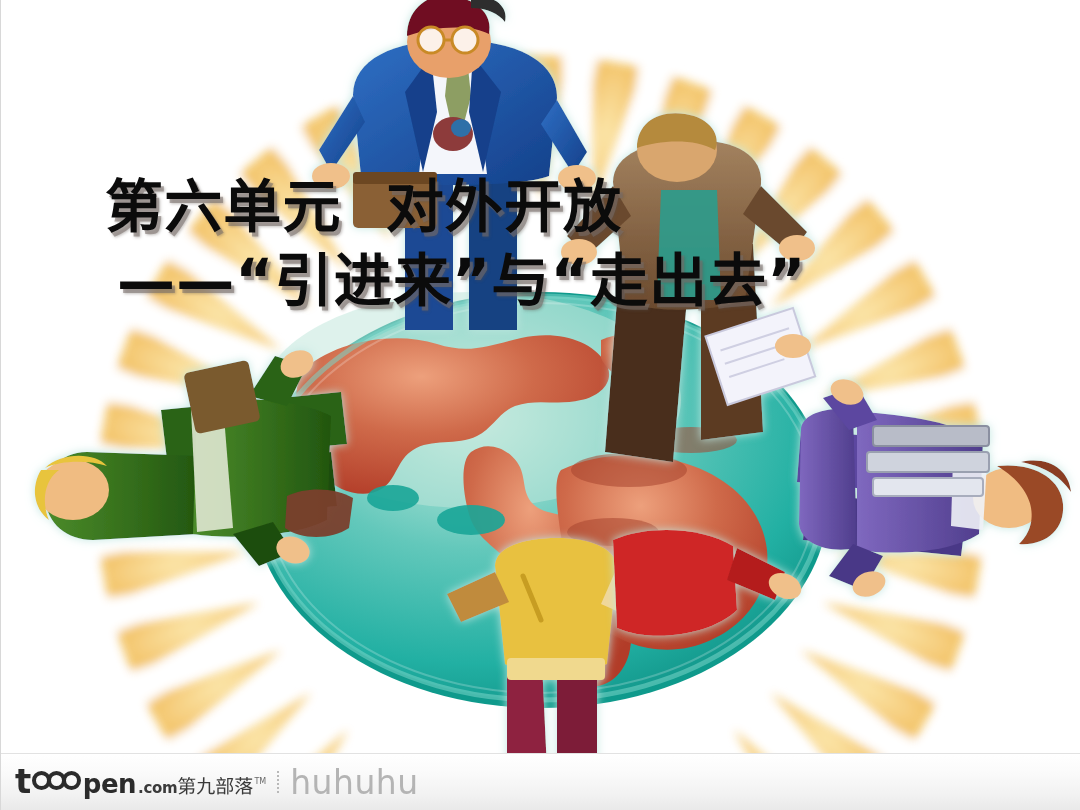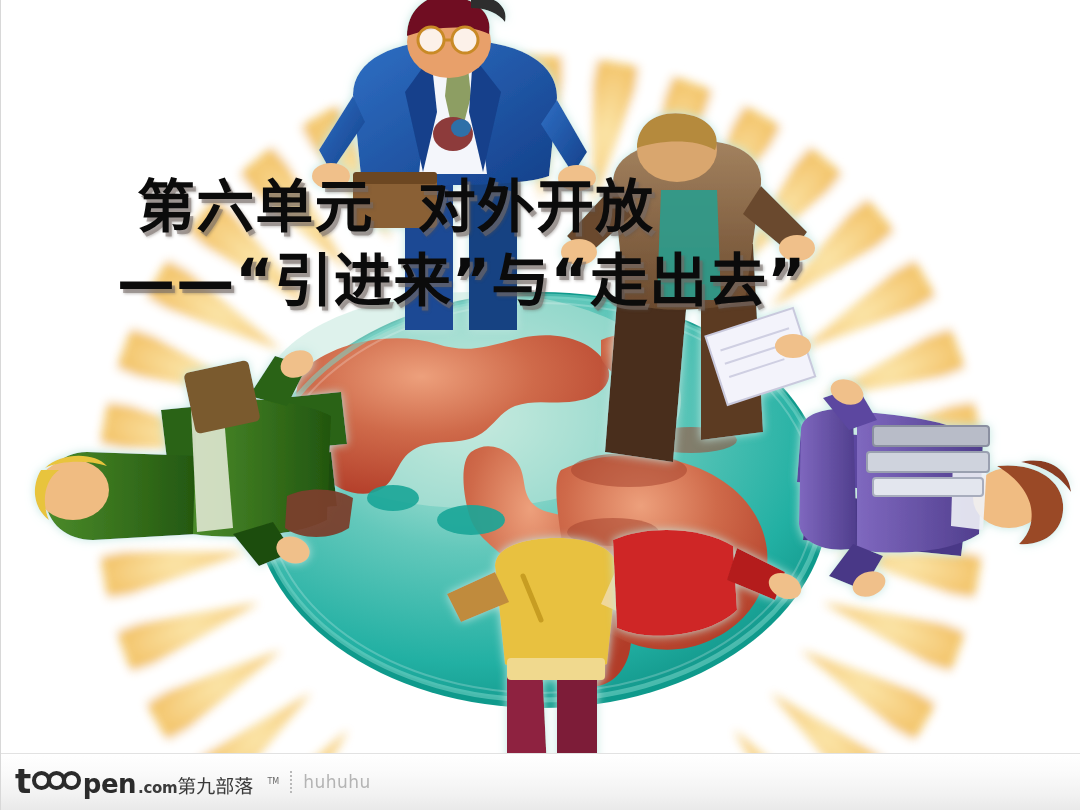--- a/index.html
+++ b/index.html
@@ -37,21 +37,20 @@
     letter-spacing:0.02em;
     white-space:nowrap;
     text-shadow:
       3px 4px 0 rgba(120,110,105,.55),
       4px 5px 3px rgba(90,80,75,.35);
   }
   .title-line-1{
     font-size:58px;
     line-height:74px;
     padding-left:104px;
-    margin-left:32px;
   }
   .title-line-2{
     font-size:58px;
     line-height:74px;
     padding-left:116px;
   }
   .t-gap{display:inline-block;width:44px;}
 
   
   .watermark-bar{
@@ -94,29 +93,29 @@
   .wm-com{
     font-size:15px;font-weight:bold;color:#3a3a3a;
     margin-left:2px;letter-spacing:-.3px;
   }
   .wm-cn{
     font-size:19px;font-weight:normal;color:#3a3a3a;
     margin-left:0;letter-spacing:0;text-align:right;
   }
   .wm-tm{
     font-size:8px;color:#6a6a6a;
-    position:relative;top:-9px;margin-left:14px;
+    position:relative;top:-9px;margin-left:1px;
   }
   .wm-dots{
     margin:0 11px;
     display:flex;flex-direction:column;gap:2px;
   }
   .wm-dots i{display:block;width:2px;height:2px;background:#b9b9b9;}
   .wm-user{
-    font-size:17px;color:#b4b4b4;
+    font-size:33px;color:#b4b4b4;
     letter-spacing:.5px;font-weight:normal;
   }
 </style>
 </head>
 <body>
 
 <div id="slide">
 
   <div class="art">
     <svg viewBox="0 0 1080 810" xmlns="http://www.w3.org/2000/svg" aria-hidden="true">

